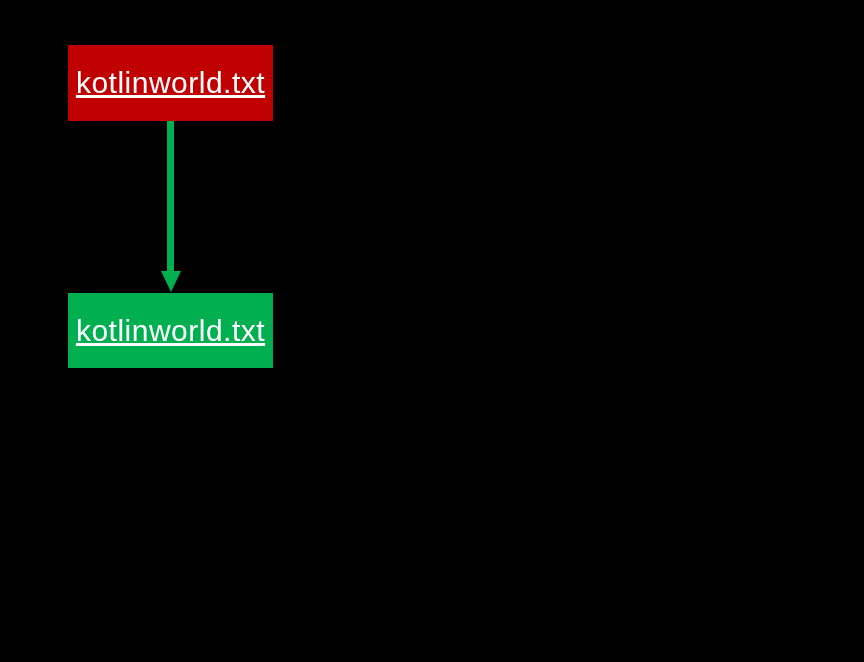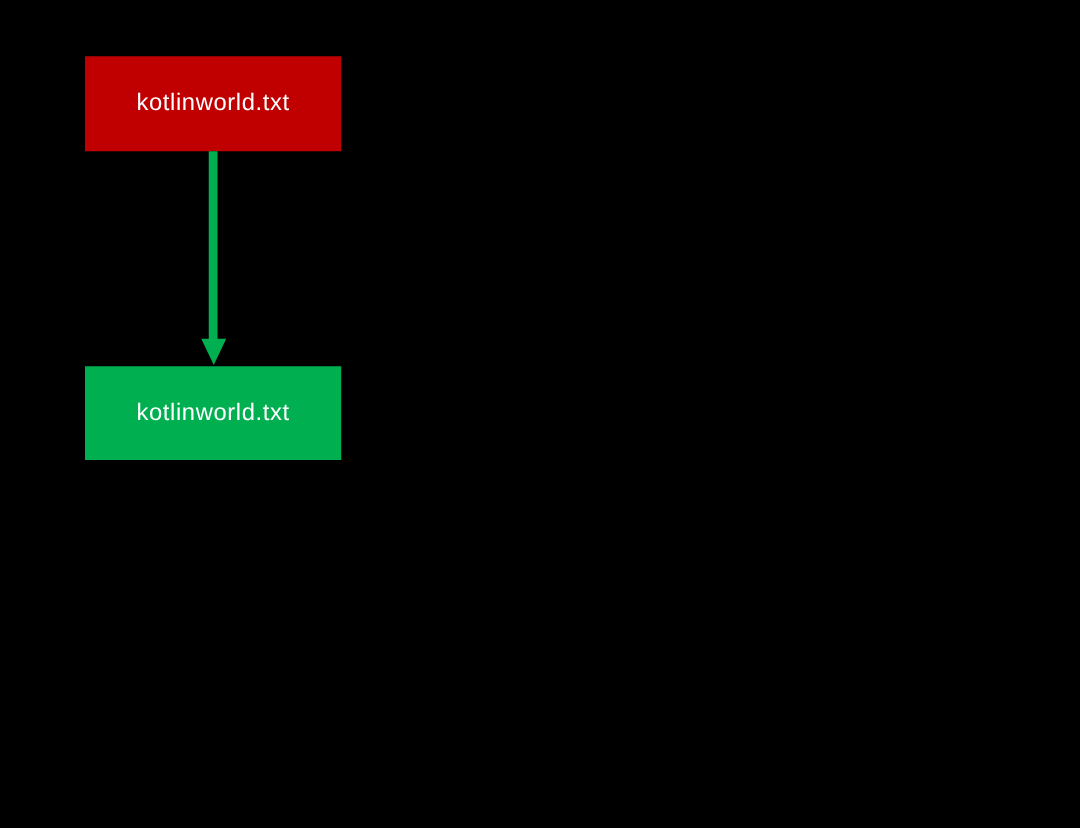--- a/index.html
+++ b/index.html
@@ -24,23 +24,24 @@
 
   .node {
     position: absolute;
     display: flex;
     align-items: center;
     justify-content: center;
   }
 
   .node .label {
     color: var(--label-text);
-    font-size: 19px;
+    font-size: 30px;
     letter-spacing: 0.5px;
     white-space: nowrap;
+    text-decoration: underline;
   }
 
   .node.source {
     left: 68px;
     top: 45px;
     width: 205px;
     height: 76px;
     background: var(--source-box);
   }
 

